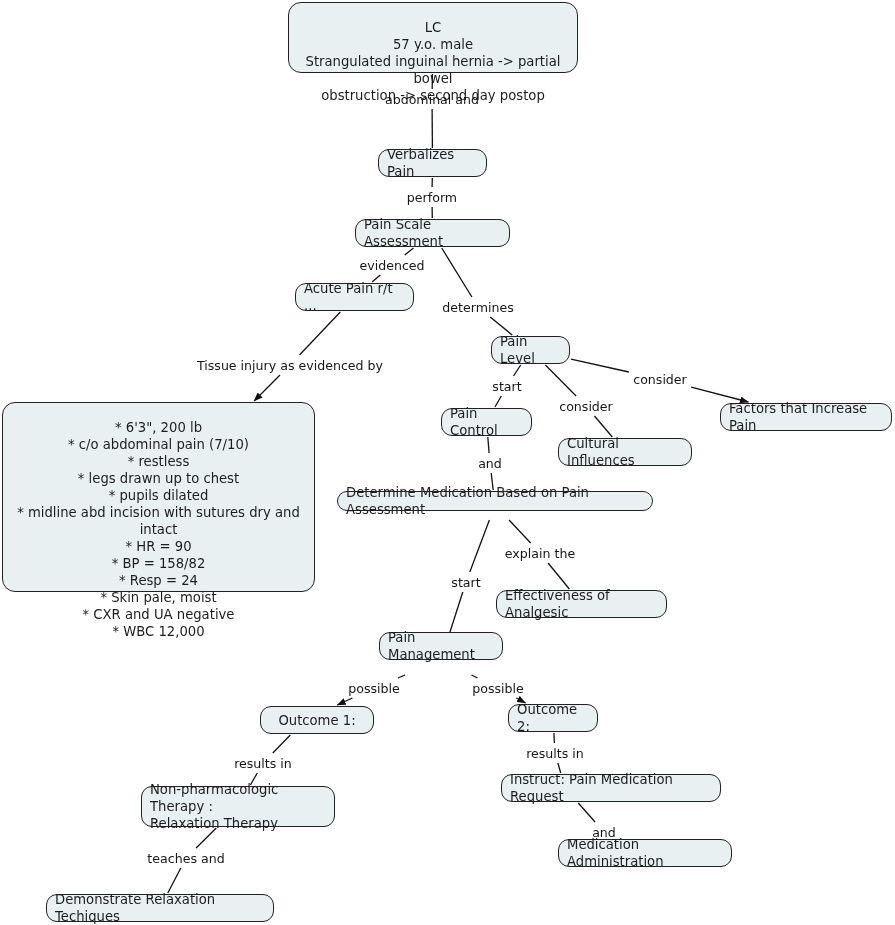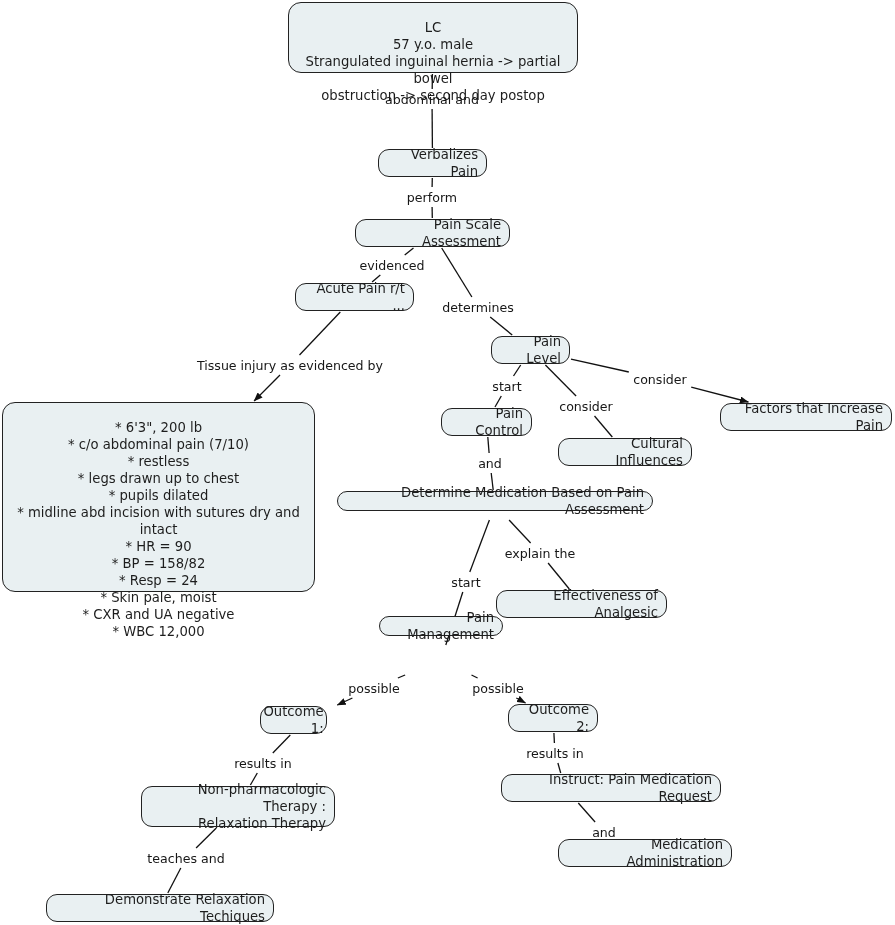--- a/index.html
+++ b/index.html
@@ -10,21 +10,21 @@
   }
   #map{position:relative;width:895px;height:925px;}
   svg#wires{position:absolute;left:0;top:0;width:895px;height:925px;}
   .node{
     position:absolute;
     box-sizing:border-box;
     background:#e9f0f2;
     border:1.4px solid #222;
     border-radius:11px;
     display:flex;align-items:center;justify-content:center;
-    text-align:right;
+    text-align:left;
     font-size:13.2px;
     line-height:17px;
     color:#1d1d1d;
     white-space:pre-line;
     padding:2px 8px;
   }
   .node.big{
     border-radius:13px;
     align-items:flex-start;justify-content:flex-start;
     text-align:center;
@@ -106,22 +106,22 @@
 * Resp = 24
 * Skin pale, moist
 * CXR and UA negative
 * WBC 12,000</div>
       <div class="node" style="left: 491px; top: 336px; width: 79px; height: 28px;">Pain Level</div>
       <div class="node" style="left: 441px; top: 408px; width: 91px; height: 28px;">Pain Control</div>
       <div class="node" style="left: 558px; top: 438px; width: 134px; height: 28px;">Cultural Influences</div>
       <div class="node" style="left: 720px; top: 403px; width: 172px; height: 28px;">Factors that Increase Pain</div>
       <div class="node" style="left: 337px; top: 491px; width: 316px; height: 20px;">Determine Medication Based on Pain Assessment</div>
       <div class="node" style="left: 496px; top: 590px; width: 171px; height: 28px;">Effectiveness of Analgesic</div>
-      <div class="node" style="left: 379px; top: 616px; width: 124px; height: 20px;">Pain Management</div>
-      <div class="node" style="left: 260px; top: 706px; width: 67px; height: 28px;">Outcome 1:</div>
+      <div class="node" style="left: 379px; top: 632px; width: 124px; height: 28px;">Pain Management</div>
+      <div class="node" style="left: 260px; top: 706px; width: 114px; height: 28px;">Outcome 1:</div>
       <div class="node" style="left: 508px; top: 704px; width: 90px; height: 28px;">Outcome 2:</div>
       <div class="node" style="left: 141px; top: 786px; width: 194px; height: 41px;">Non-pharmacologic Therapy :
 Relaxation Therapy</div>
       <div class="node" style="left: 455px; top: 774px; width: 220px; height: 28px; margin-left: 46px;">Instruct: Pain Medication Request</div>
       <div class="node" style="left: 558px; top: 839px; width: 174px; height: 28px;">Medication Administration</div>
       <div class="node" style="left: 46px; top: 894px; width: 228px; height: 28px;">Demonstrate Relaxation Techiques</div>
     </div>
   <div id="label-layer">
       <div class="linklabel" style="left: 432px; top: 99px;">abdominal and</div>
       <div class="linklabel" style="left: 432px; top: 197px;">perform</div>

